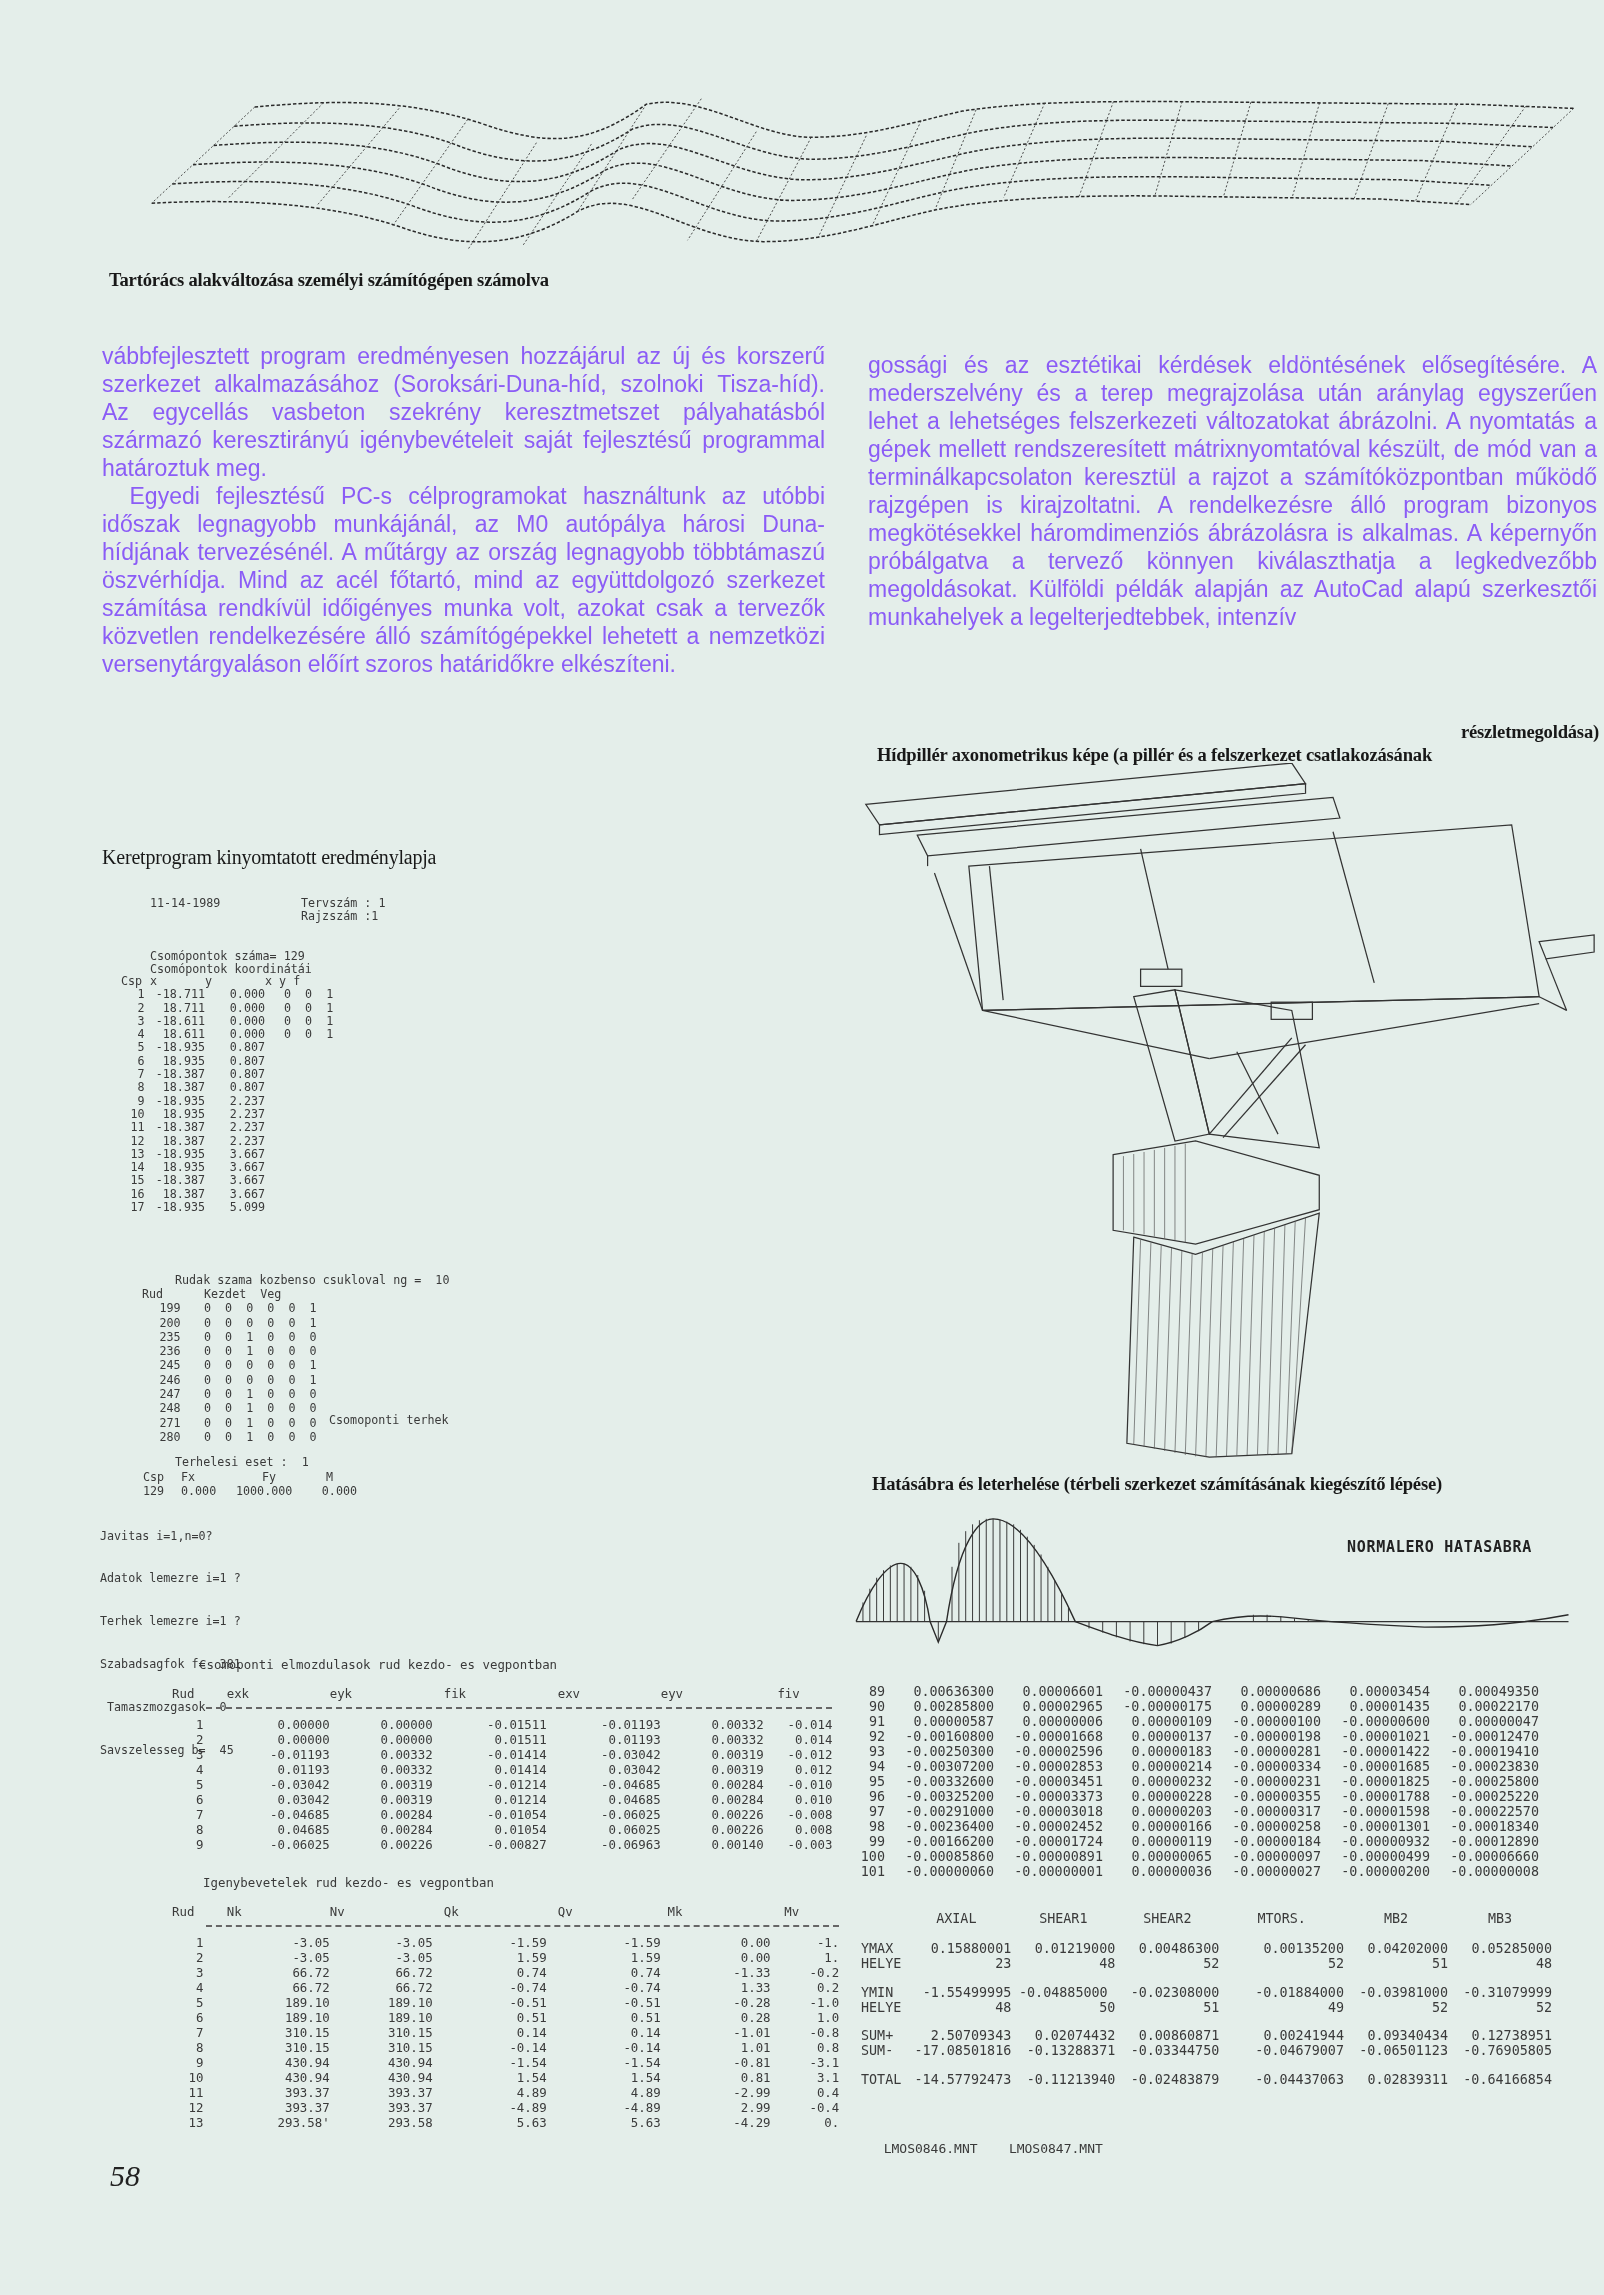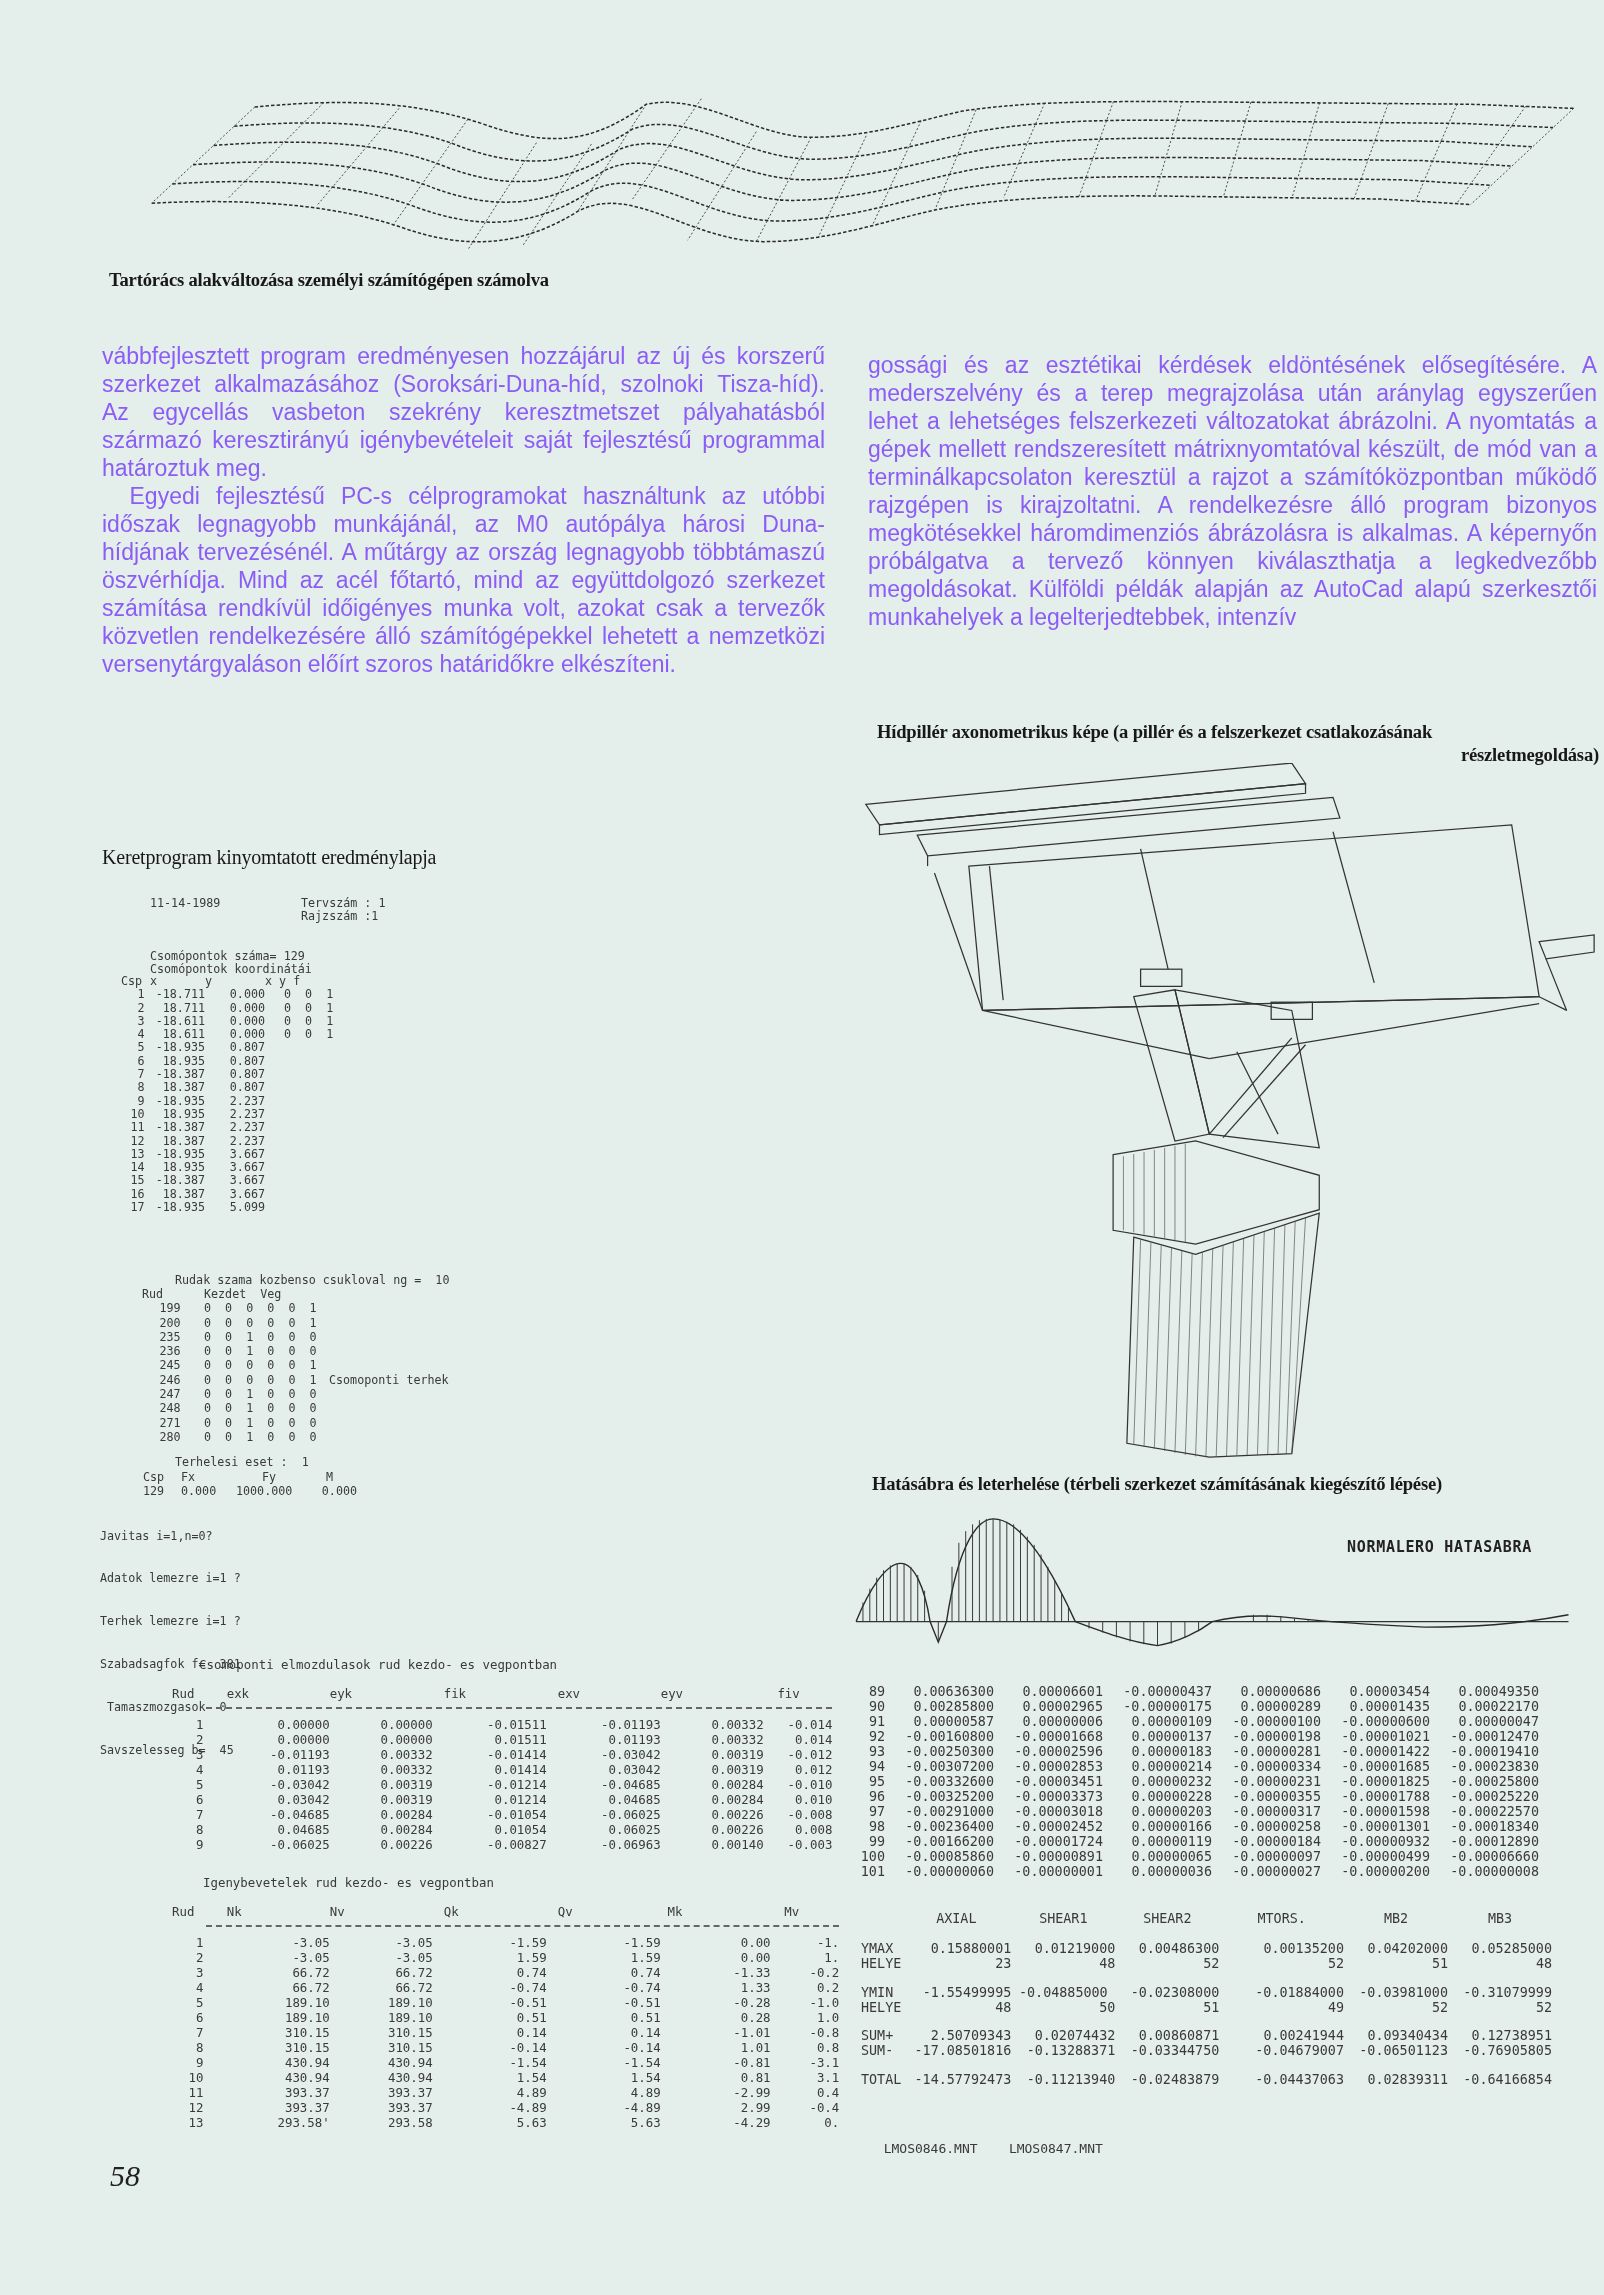--- a/index.html
+++ b/index.html
@@ -76,22 +76,22 @@
 <div class="abs body-col" style="left:102px;top:342px;width:723px;">
   <p>vábbfejlesztett program eredményesen hozzájárul az új és korszerű szerkezet alkalmazásához (Soroksári-Duna-híd, szolnoki Tisza-híd). Az egycellás vasbeton szekrény keresztmetszet pályahatásból származó keresztirányú igénybevételeit saját fejlesztésű programmal határoztuk meg.</p>
   <p class="indent">Egyedi fejlesztésű PC-s célprogramokat használtunk az utóbbi időszak legnagyobb munkájánál, az M0 autópálya hárosi Duna-hídjának tervezésénél. A műtárgy az ország legnagyobb többtámaszú öszvérhídja. Mind az acél főtartó, mind az együttdolgozó szerkezet számítása rendkívül időigényes munka volt, azokat csak a tervezők közvetlen rendelkezésére álló számítógépekkel lehetett a nemzetközi versenytárgyaláson előírt szoros határidőkre elkészíteni.</p>
 </div>
 
 <div class="abs body-col" style="left:868px;top:351px;width:729px;">
   <p>gossági és az esztétikai kérdések eldöntésének elősegítésére. A mederszelvény és a terep megrajzolása után aránylag egyszerűen lehet a lehetséges felszerkezeti változatokat ábrázolni. A nyomtatás a gépek mellett rendszeresített mátrixnyomtatóval készült, de mód van a terminálkapcsolaton keresztül a rajzot a számítóközpontban működő rajzgépen is kirajzoltatni. A rendelkezésre álló program bizonyos megkötésekkel háromdimenziós ábrázolásra is alkalmas. A képernyőn próbálgatva a tervező könnyen kiválaszthatja a legkedvezőbb megoldásokat. Külföldi példák alapján az AutoCad alapú szerkesztői munkahelyek a legelterjedtebbek, intenzív</p>
 </div>
 
 <div class="abs caption" style="left:877px;top:720px;width:722px;font-size:18.6px;line-height:23.4px;">
+  <div style="text-align:right;">részletmegoldása)</div>
   <div>Hídpillér axonometrikus képe (a pillér és a felszerkezet csatlakozásának</div>
-  <div style="text-align:right;">részletmegoldása)</div>
 </div>
 
 <div class="abs" style="left:852px;top:763px;width:749px;height:701px;">
   <svg width="749" height="701" viewBox="0 0 1090 1020">
     <g stroke="#333" stroke-width="1.8" fill="none">
 
       <polygon points="20,60 640,0 660,30 40,90"></polygon>
       <polygon points="40,90 660,30 660,44 40,104"></polygon>
 
       <polygon points="95,105 700,50 710,80 110,135"></polygon>
@@ -591,21 +591,21 @@
         <td colspan="2">0  0  1  0  0  0</td>
       </tr>
     <tr>
         <td style="text-align:right;padding-right:23.4px;">280</td>
         <td colspan="2">0  0  1  0  0  0</td>
       </tr>
   </tbody>
 </table>
 
 <div class="abs mono" style="left:175px;top:1455px;font-size:11.7px;">Terhelesi eset :  1</div>
-<div class="abs mono" style="left:329px;top:1373px;font-size:11.7px;">Csomoponti terhek</div>
+<div class="abs mono" style="left:329px;top:1413px;font-size:11.7px;">Csomoponti terhek</div>
 <table class="abs mono-table" style="left:143px;top:1470px;font-size:11.7px;line-height:14.4px;">
   <thead>
     <tr>
       <th style="width:38px;text-align:left;">Csp</th>
       <th style="width:55px;text-align:left;">Fx</th>
       <th style="width:66px;text-align:center;">Fy</th>
       <th style="width:55px;text-align:center;">M</th>
     </tr>
   </thead>
   <tbody>

